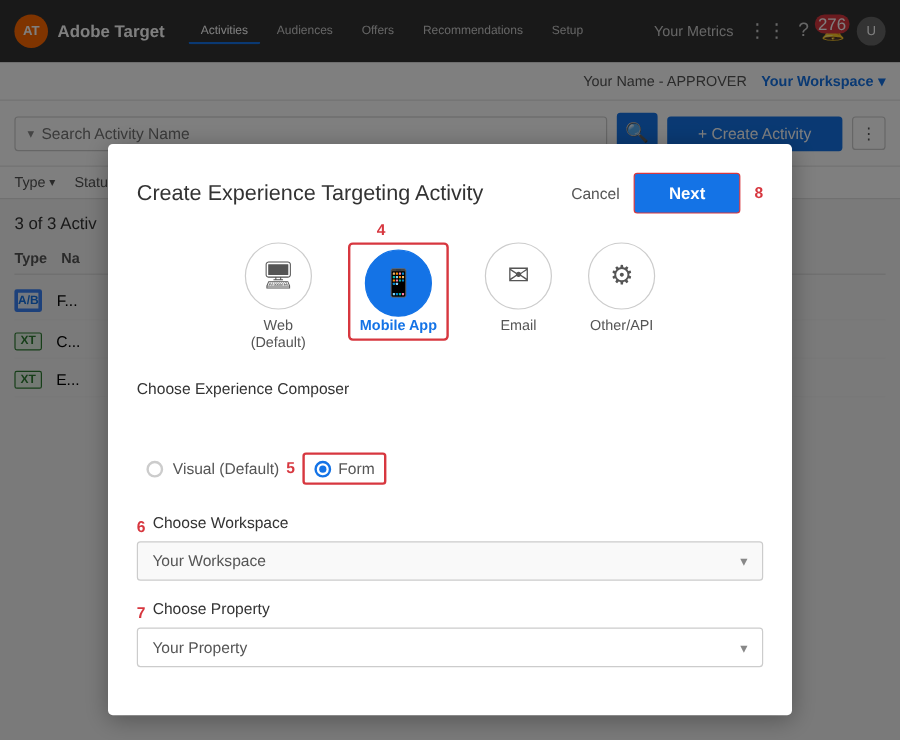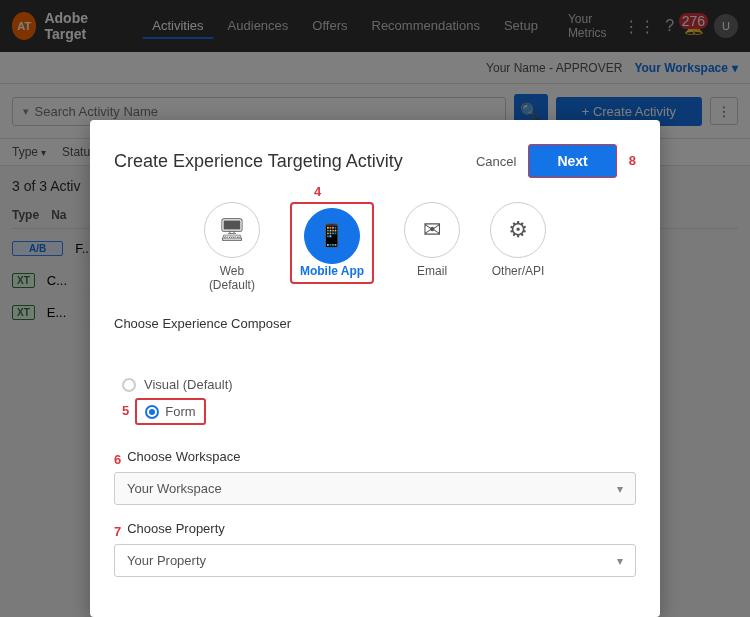--- a/index.html
+++ b/index.html
@@ -4,21 +4,21 @@
   <style>
     * { box-sizing: border-box; margin: 0; padding: 0; }
     body { font-family: -apple-system, BlinkMacSystemFont, 'Segoe UI', sans-serif; font-size: 13px; background: #f4f4f4; width: 750px; height: 617px; overflow: hidden; }
 
     
     .top-nav { background: #323232; height: 52px; display: flex; align-items: center; padding: 0 12px; gap: 20px; }
     .nav-logo { display: flex; align-items: center; gap: 8px; }
     .nav-logo-circle { width: 28px; height: 28px; border-radius: 50%; background: #ff6900; display: flex; align-items: center; justify-content: center; color: white; font-size: 11px; font-weight: bold; }
     .nav-brand { color: white; font-size: 14px; font-weight: 600; }
     .nav-links { display: flex; gap: 4px; flex: 1; }
-    .nav-link { color: #ccc; font-size: 13px; padding: 4px 10px; cursor: pointer; border-radius: 2px; }
+    .nav-link { color: #ccc; font-size: 10px; padding: 4px 10px; cursor: pointer; border-radius: 2px; }
     .nav-link.active { color: white; border-bottom: 2px solid #1473e6; }
     .nav-right { display: flex; align-items: center; gap: 12px; margin-left: auto; }
     .nav-company { color: #ccc; font-size: 12px; }
     .nav-icons { display: flex; gap: 10px; align-items: center; }
     .nav-icon { color: #ccc; font-size: 16px; cursor: pointer; }
     .nav-badge { position: relative; }
     .badge-dot { position: absolute; top: -4px; right: -4px; background: #d7373f; color: white; font-size: 14px; border-radius: 8px; padding: 0 3px; min-width: 16px; text-align: center; }
     .nav-avatar { width: 24px; height: 24px; border-radius: 50%; background: #666; display: flex; align-items: center; justify-content: center; color: white; font-size: 11px; cursor: pointer; }
 
     
@@ -39,21 +39,21 @@
     .filter-item { color: #555; font-size: 12px; cursor: pointer; display: flex; align-items: center; gap: 3px; }
     .filter-item .arrow { font-size: 10px; }
 
     
     .main-area { padding: 12px; position: relative; }
     .activities-count { font-size: 14px; color: #333; font-weight: 500; margin-bottom: 8px; }
     .table-header { display: flex; gap: 12px; padding: 6px 0; border-bottom: 1px solid #ddd; }
     .th { color: #555; font-size: 12px; font-weight: 600; }
     .table-row-wrap { display: flex; flex-direction: column; gap: 4px; margin-top: 6px; }
     .table-row { display: flex; align-items: center; gap: 12px; padding: 6px 0; border-bottom: 1px solid #f0f0f0; }
-    .badge-ab { background: #e6f0ff; color: #1473e6; border: 1px solid #3b82f6; border-radius: 2px; font-size: 10px; font-weight: bold; padding: 1px 16px; }
+    .badge-ab { background: #e6f0ff; color: #1473e6; border: 3px solid #3b82f6; border-radius: 2px; font-size: 10px; font-weight: bold; padding: 1px 0; }
     .badge-xt { background: #e8f5e9; color: #2e7d32; border: 1px solid #2e7d32; border-radius: 2px; font-size: 10px; font-weight: bold; padding: 1px 4px; }
 
     
     .modal-overlay { position: fixed; top: 0; left: 0; width: 100%; height: 100%; background: rgba(0,0,0,0.5); display: flex; align-items: flex-start; justify-content: flex-start; z-index: 100; }
     .modal { background: white; border-radius: 4px; box-shadow: 0 4px 20px rgba(0,0,0,0.3); width: 570px; padding: 24px; margin-left: 90px; margin-top: 120px; position: relative; }
     .modal-header { display: flex; align-items: center; justify-content: space-between; margin-bottom: 24px; }
     .modal-title { font-size: 18px; color: #333; font-weight: 400; }
     .modal-actions { display: flex; gap: 12px; align-items: center; }
     .cancel-link { color: #555; font-size: 13px; cursor: pointer; text-decoration: none; }
     .next-btn { background: #1473e6; color: white; border: 2px solid #d7373f; border-radius: 3px; padding: 8px 28px; font-size: 14px; font-weight: 600; cursor: pointer; }
@@ -65,21 +65,21 @@
     .channel-icon.active { background: #1473e6; color: white; border-color: #1473e6; }
     .channel-label { font-size: 12px; color: #555; text-align: center; }
     .channel-label.active { color: #1473e6; font-weight: 600; }
 
     
     .section-highlight { border: 1.5px solid #d7373f; border-radius: 3px; }
 
     
     .composer-section { margin-bottom: 20px; }
     .section-label { font-size: 13px; color: #333; margin-bottom: 8px; font-weight: 500; }
-    .radio-group { display: flex; flex-direction: column; gap: 6px; padding: 4px 8px; margin-top: 42px; }
+    .radio-group { display: flex; flex-direction: row; gap: 6px; padding: 4px 8px; margin-top: 42px; }
     .radio-item { display: flex; align-items: center; gap: 8px; font-size: 13px; color: #555; cursor: pointer; }
     .radio-circle { width: 14px; height: 14px; border-radius: 50%; border: 2px solid #ccc; display: flex; align-items: center; justify-content: center; }
     .radio-circle.checked { border-color: #1473e6; }
     .radio-dot { width: 6px; height: 6px; border-radius: 50%; background: #1473e6; }
 
     
     .dropdown-section { margin-bottom: 16px; }
     .dropdown-box { border: 1px solid #ccc; border-radius: 3px; padding: 8px 12px; display: flex; align-items: center; justify-content: space-between; cursor: pointer; background: white; }
     .dropdown-box.workspace-box { background: #f9f9f9; }
     .dropdown-text { color: #555; font-size: 13px; }

